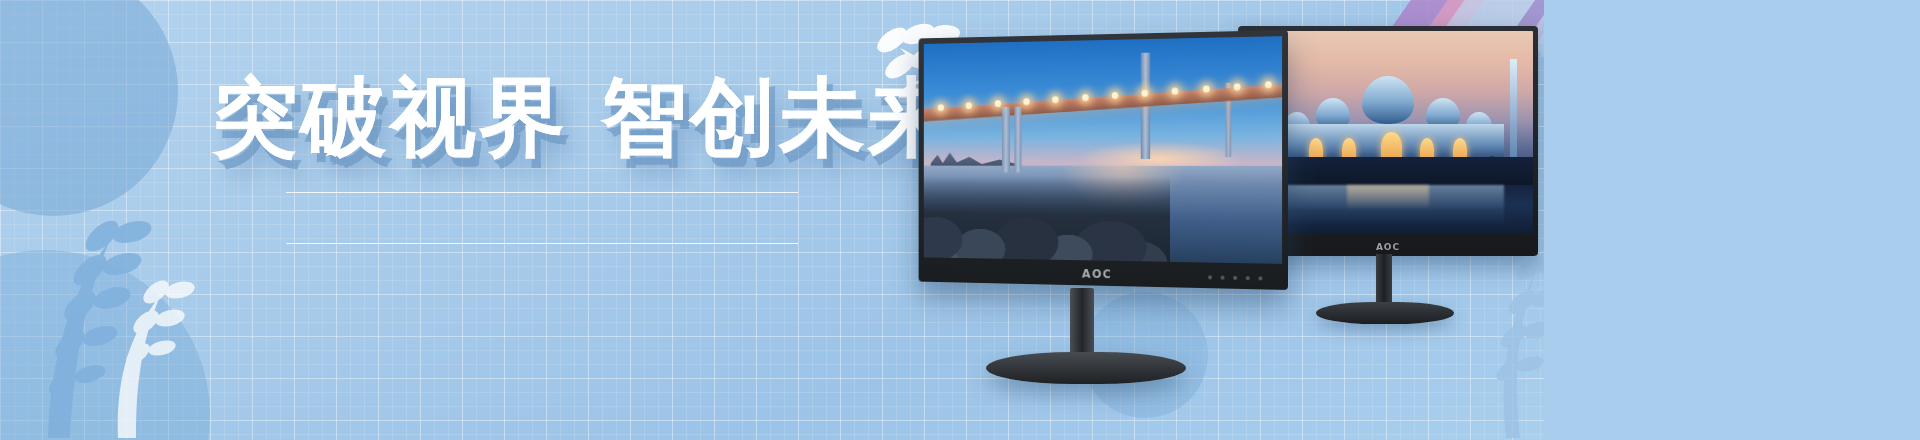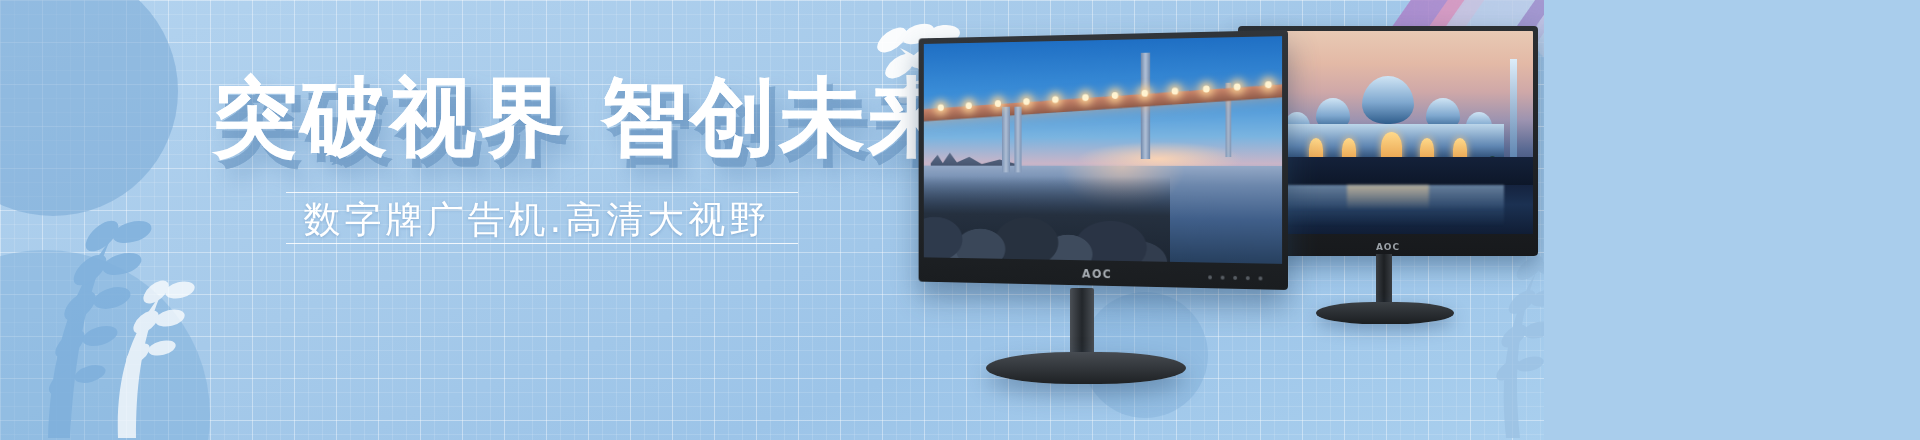--- a/index.html
+++ b/index.html
@@ -281,21 +281,20 @@
         <ellipse cx="72" cy="116" rx="13" ry="7" transform="rotate(-14 72 116)"></ellipse>
         <ellipse cx="46" cy="148" rx="12" ry="6" transform="rotate(-40 46 148)"></ellipse>
         <ellipse cx="66" cy="144" rx="12" ry="6" transform="rotate(-14 66 144)"></ellipse>
       </g>
     </svg>
   </div>
 
   <div class="text-block">
     <div class="headline">突破视界 智创未来</div>
     <div class="rule rule-top"></div>
-    <div class="subtitle">数字牌广告机.高清大视野</div>
     <div class="rule rule-bot"></div>
   </div>
 
   <div class="monitors">
 
     <div class="mon-r">
       <div class="bezel">
         <div class="screen">
           <div class="mosque">
             <div class="m-min m-min1"></div>

